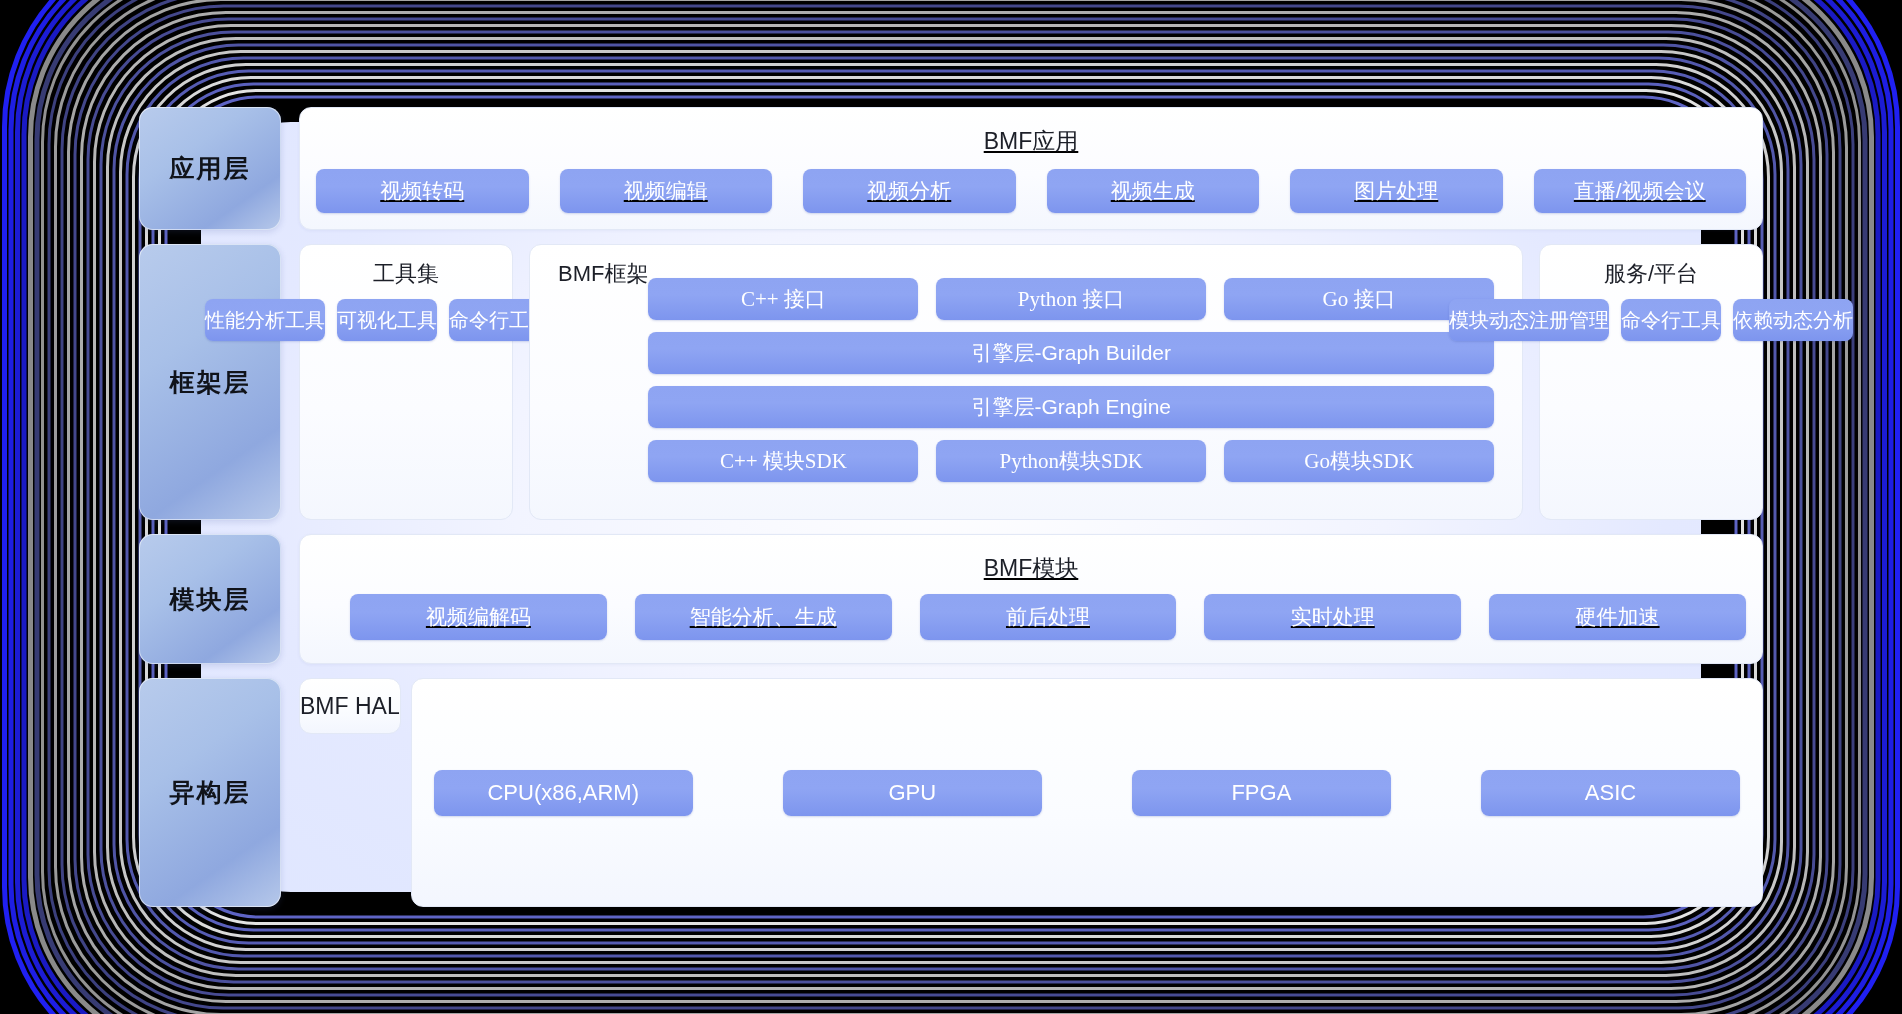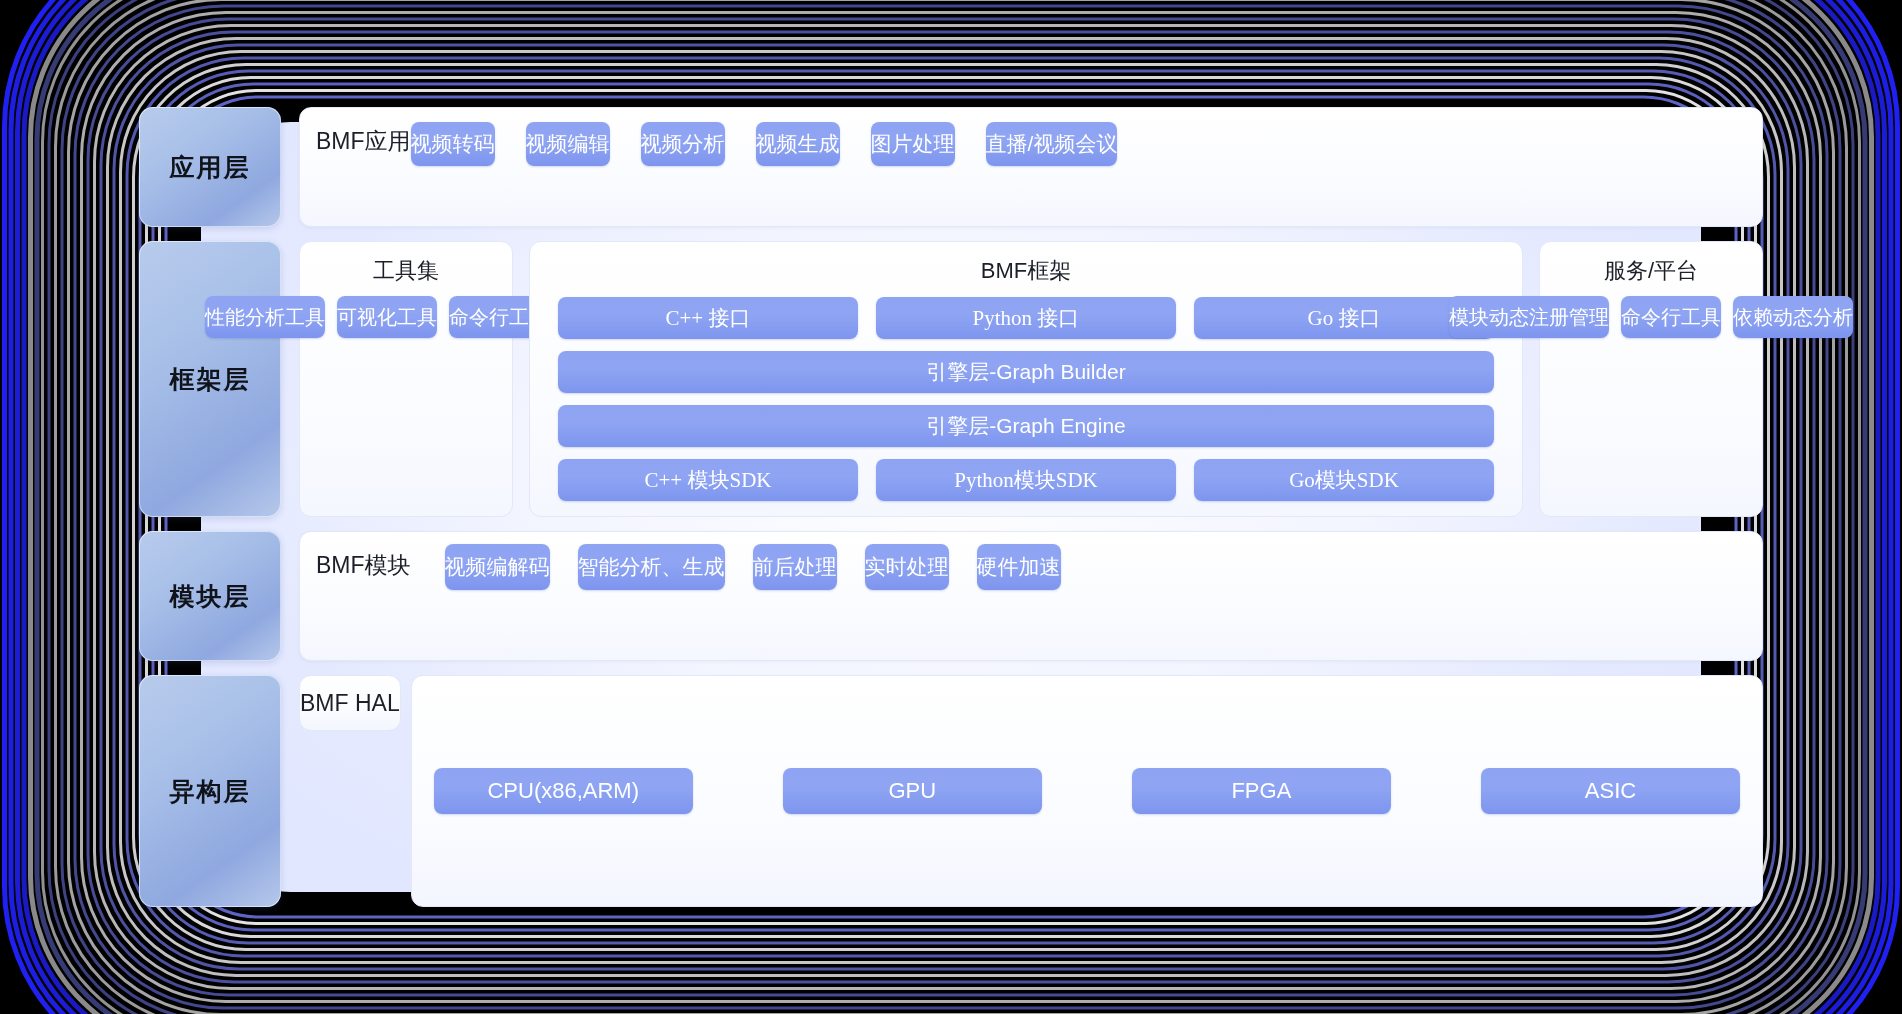--- a/index.html
+++ b/index.html
@@ -54,22 +54,23 @@
     font-weight: 700;
     letter-spacing: 2px;
   }
 
   .panel {
     flex: 1;
     background: linear-gradient(180deg, #ffffff 0%, #fbfcff 55%, #f4f7fe 100%);
     border: 1px solid #e2e8f6;
     border-radius: 12px;
     box-shadow: 0 1px 3px rgba(80,100,170,.07);
-    display: flex; flex-direction: row;
+    display: flex; flex-direction: column;
     padding: 12px 16px 16px;
+    text-decoration: underline;
   }
   .panel-title {
     text-align: center;
     font-size: 23px;
     color: #1c1f28;
     padding: 6px 0 10px;
     font-weight: 400;
   }
 
   
@@ -94,21 +95,21 @@
     background: linear-gradient(180deg, #ffffff 0%, #fbfcff 60%, #f4f7fe 100%);
     border: 1px solid #e2e8f6; border-radius: 12px;
     padding: 10px 14px 14px;
     display: flex; flex-direction: column;
   }
   .col-center {
     flex: 1;
     background: linear-gradient(180deg, #ffffff 0%, #fbfcff 60%, #f4f7fe 100%);
     border: 1px solid #e2e8f6; border-radius: 12px;
     padding: 10px 28px 14px;
-    display: flex; flex-direction: column;
+    display: flex; flex-direction: row;
   }
   .col-services {
     width: 224px; flex: none;
     background: linear-gradient(180deg, #ffffff 0%, #fbfcff 60%, #f4f7fe 100%);
     border: 1px solid #e2e8f6; border-radius: 12px;
     padding: 10px 14px 14px;
     display: flex; flex-direction: column;
   }
   .col-title {
     text-align: center; font-size: 22px; color: #1c1f28;

